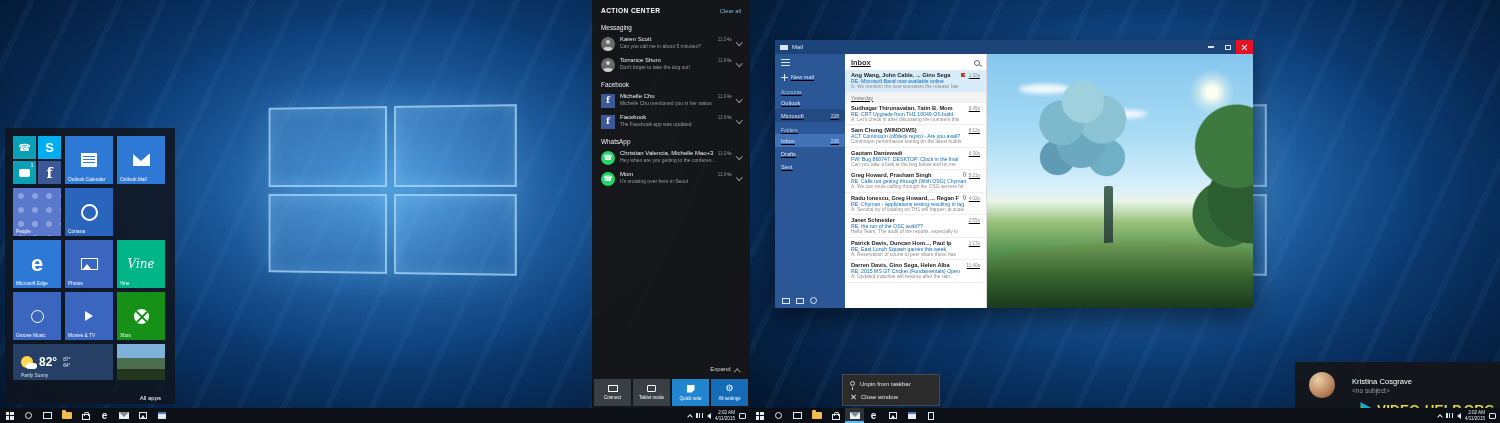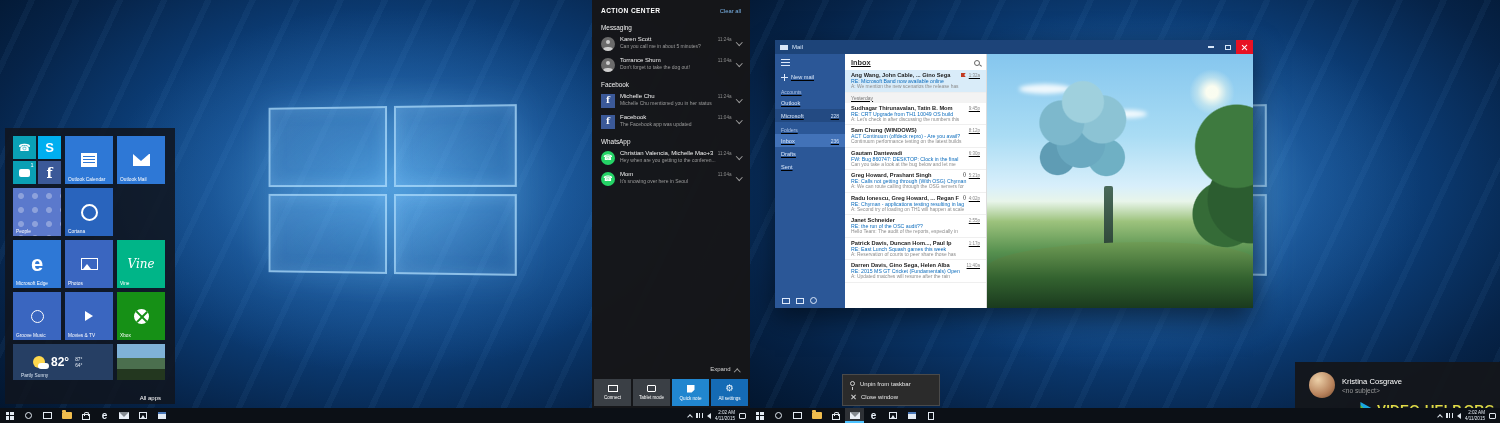--- a/index.html
+++ b/index.html
@@ -61,21 +61,21 @@
   .stile { position:relative; display:flex; align-items:center; justify-content:center; }
   .t-phone, .t-msg { background:#0aa0b5; }
   .t-skype { background:#00aff0; }
   .t-fb { background:#3b5998; }
   .t-olcal, .t-olmail, .t-edge { background:#2e78d6; }
   .t-people { background: radial-gradient(circle at 8px 8px, rgba(255,255,255,.3) 2.5px, transparent 3.5px) 0 0/14px 14px, #5b79cc; }
   .t-cortana { background:#2964bd; }
   .t-photos, .t-groove, .t-movies { background:#3a66c0; }
   .t-vine { background:#00b588; }
   .t-xbox { background:#169016; }
-  .t-weather { grid-column:1 / 3; background:rgba(42,70,112,.85); justify-content:flex-start;padding-left:12px; }
+  .t-weather { grid-column:1 / 3; background:rgba(42,70,112,.85); justify-content:flex-start; }
   .t-photo { background: linear-gradient(#7fb2d8 0 40%, #4b6f4e 40% 70%, #23371f 70% 100%); }
   .gl-letter { color:#fff; font-weight:bold; }
   .t-skype .gl-letter { font-size:13px; }
   .t-fb .gl-letter { font-size:14px; font-family:"DejaVu Serif",serif; }
   .t-edge .gl-letter { font-size:22px; }
   .gl-phone { color:#fff; font-size:10px; font-family:"DejaVu Sans",sans-serif; }
   .g-chat { width:11px; height:8px; background:#fff; border-radius:2px; position:relative; }
   .g-chat::after { content:""; position:absolute; left:2px; bottom:-3px; width:0; height:0; border:3px solid transparent; border-top-color:#fff; }
   .t-badge { position:absolute; top:1px; right:2.5px; font-size:5.5px; color:#fff; }
   .g-cal { width:16px; height:14px; background:#fff; position:relative; }
@@ -207,21 +207,21 @@
   .ctx { position:absolute; left:92px; bottom:17px; width:98px; background:#2b2b2b; border:1px solid #4a4a4a; z-index:60; padding:2px 0; }
   .ctx-it { display:flex; align-items:center; gap:5px; padding:3.5px 7px; font-size:6px; color:#e8e8e8; }
   .ci-pin { width:5px; height:5px; border:1.2px solid #cfcfcf; border-radius:50%; position:relative; }
   .ci-pin::after { content:""; position:absolute; left:1.4px; top:5px; width:1px; height:3px; background:#cfcfcf; }
   .ci-x { position:relative; width:6px; height:6px; }
   .ci-x::before, .ci-x::after { content:""; position:absolute; left:2.6px; top:0; width:1.1px; height:6px; background:#cfcfcf; }
   .ci-x::before { transform:rotate(45deg); } .ci-x::after { transform:rotate(-45deg); }
 
   
   .toast { position:absolute; right:0; bottom:15px; width:205px; height:46px; background:rgba(20,22,26,.95); z-index:55;
-    display:flex; align-items:center; gap:7px; padding:0 10px 0 14px; }
+    display:flex; align-items:center; gap:17px; padding:0 10px 0 14px; }
   .avatar { width:26px; height:26px; border-radius:50%; flex:0 0 auto;
     background: radial-gradient(circle at 35% 30%, #ecd0a8, #b5805a 62%, #6e4629); }
   .t-name { font-size:7.6px; color:#fff; }
   .t-sub { font-size:6.6px; color:#9a9a9a; margin-top:1px; }
 
   
   .wm { position:absolute; right:5px; bottom:6px; display:flex; align-items:center; gap:3px; z-index:70; }
   .wm-logo { width:15px; height:15px; clip-path:polygon(10% 0,100% 50%,10% 100%);
     background: conic-gradient(from -45deg at 38% 50%, #19a7e0 0 120deg, #ffd400 120deg 240deg, #58b947 240deg 360deg); }
   .wm-text { font-size:13.5px; font-weight:bold; letter-spacing:.2px;

